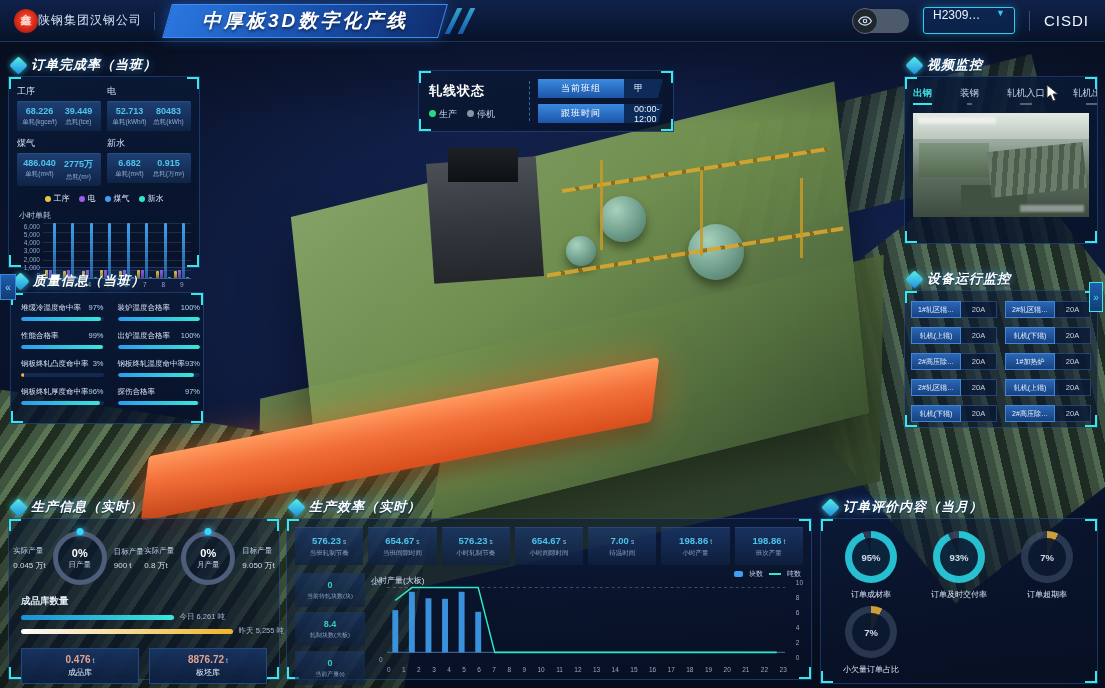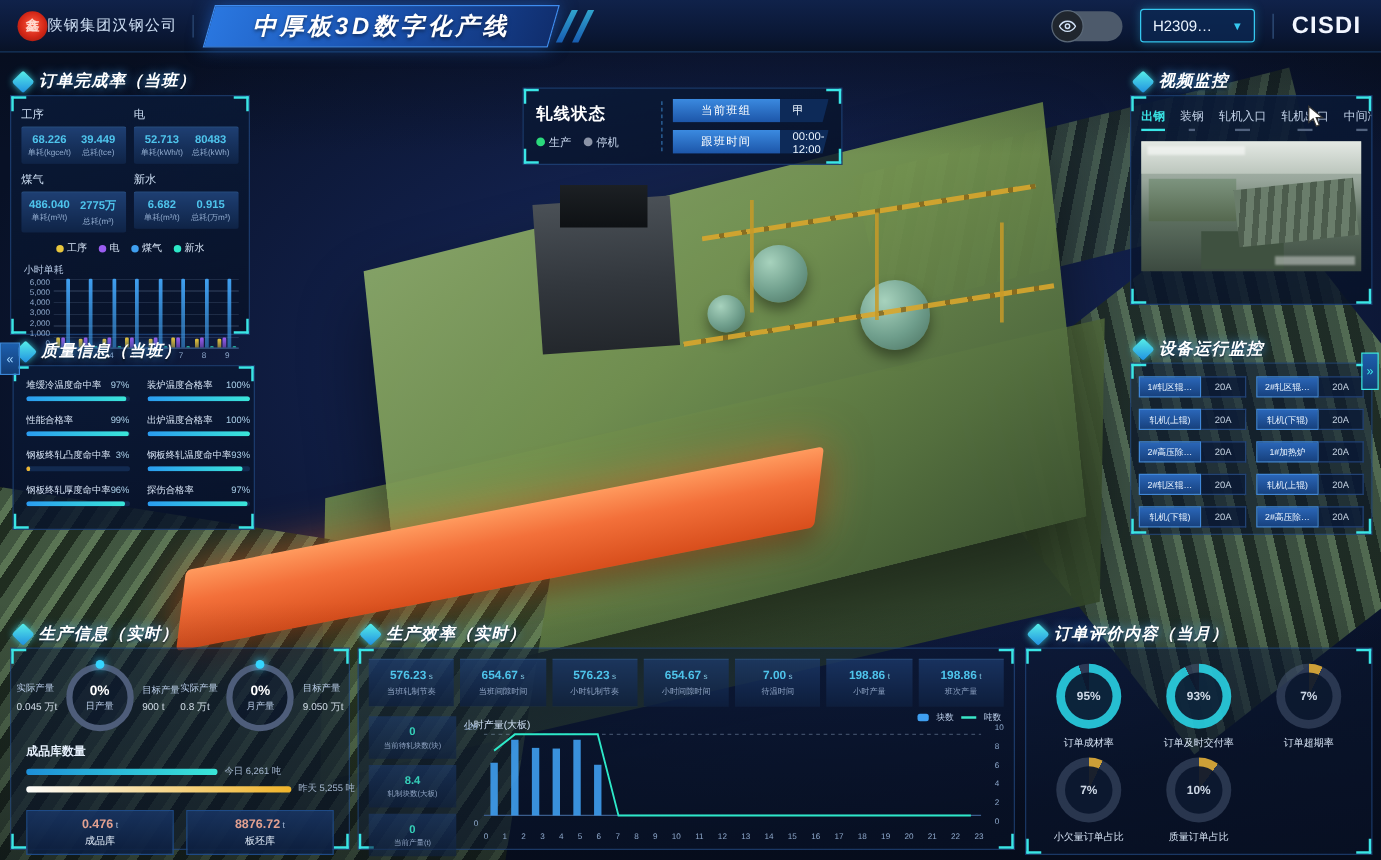--- a/index.html
+++ b/index.html
@@ -29,24 +29,24 @@
   .topbar{position:absolute;left:0;top:0;width:1105px;height:42px;background:linear-gradient(180deg,#10224a,#0a1734 70%,#081226);border-bottom:1px solid #17375f;display:flex;align-items:center;z-index:50}
   .logo-mark{width:24px;height:24px;margin-left:14px;border-radius:50%;background:radial-gradient(circle at 50% 45%,#ff5a40 0%,#d32717 55%,#8e150b 100%);display:inline-flex;align-items:center;justify-content:center;color:#ffd9cf;font-size:11px;font-weight:bold}
   .company{margin-left:0;font-size:12px;color:#cfe0f5;letter-spacing:1px}
   .vdiv{width:1px;height:18px;background:#2c4a74;margin:0 12px}
   .title-plate{height:34px;padding:0 34px;display:flex;align-items:center;background:linear-gradient(100deg,#2a77e0 0%,#1b55b4 45%,#102e6e 100%);transform:skewX(-16deg);border:1px solid #3e8cf0;box-shadow:0 0 14px rgba(40,120,240,.5)}
   .title-plate span{transform:skewX(16deg);font-size:19px;font-weight:800;font-style:italic;letter-spacing:3px;color:#fff;text-shadow:0 2px 3px rgba(0,0,0,.5)}
   .tb-slash{width:5px;height:26px;background:linear-gradient(#39c6f0,#1b6ed0);transform:skewX(-26deg);margin-left:8px;opacity:.8}
   .tb-right{margin-left:auto;display:flex;align-items:center;gap:14px;margin-right:16px}
   .eye-toggle{width:56px;height:24px;border-radius:12px;background:#4d5a6b;display:flex;align-items:center;cursor:pointer}
   .eye-knob{width:26px;height:26px;margin-left:-1px;border-radius:50%;background:#20262e;border:1px solid #5a6878;display:flex;align-items:center;justify-content:center}
-  .shift-dd{min-width:92px;height:27px;border:1px solid #35c8f0;border-radius:3px;background:rgba(12,42,86,.7);display:flex;align-items:center;justify-content:space-between;padding:0 9px;font-size:12px;color:#eaf4ff;cursor:pointer;box-shadow:0 0 8px rgba(50,190,240,.35)}
+  .shift-dd{min-width:92px;height:27px;border:1px solid #35c8f0;border-radius:3px;background:rgba(12,42,86,.7);display:flex;justify-content:space-between;padding:0 9px;font-size:12px;color:#eaf4ff;cursor:pointer;box-shadow:0 0 8px rgba(50,190,240,.35)}
   .shift-dd .caret{color:#35c8f0;font-size:9px;margin-left:8px}
   .tb-sep{width:1px;height:20px;background:#32527e}
-  .brand{font-size:19px;font-weight:700;letter-spacing:1px;color:#f2f6ff}
+  .brand{font-size:15px;font-weight:400;letter-spacing:1px;color:#f2f6ff}
 
   
   .ptitle{position:absolute;display:flex;align-items:center;gap:6px;z-index:30;font-size:13px;font-weight:800;font-style:italic;color:#fff;text-shadow:0 0 8px rgba(70,170,255,.8),0 1px 2px #000;letter-spacing:1px}
   .pticon{width:13px;height:13px;background:linear-gradient(135deg,#58f0e8,#1f8fe0);transform:rotate(45deg);border-radius:2px;box-shadow:0 0 6px rgba(60,220,230,.8)}
   .pbox{position:absolute;z-index:25;border:1px solid rgba(52,110,190,.4);background:
     linear-gradient(#3ae6e6,#3ae6e6) left 0 top 0/12px 2px no-repeat,
     linear-gradient(#3ae6e6,#3ae6e6) left 0 top 0/2px 12px no-repeat,
     linear-gradient(#3ae6e6,#3ae6e6) right 0 top 0/12px 2px no-repeat,
     linear-gradient(#3ae6e6,#3ae6e6) right 0 top 0/2px 12px no-repeat,
     linear-gradient(#3ae6e6,#3ae6e6) left 0 bottom 0/12px 2px no-repeat,
@@ -97,21 +97,21 @@
   
   .qgrid{display:grid;grid-template-columns:1fr 1fr;gap:10px 14px;padding:10px 10px}
   .qtop{display:flex;justify-content:space-between;align-items:baseline}
   .qlabel{font-size:7.5px;color:#d7e4f5;white-space:nowrap}
   .qval{font-size:7.5px;color:#bfe6ff}
   .qtrack{margin-top:4px;height:4px;background:rgba(20,44,84,.9);border-radius:2px;overflow:hidden}
   .qfill{height:100%;border-radius:2px;background:linear-gradient(90deg,#2a9cf0,#3ae6d8)}
   .qfill.amber{background:linear-gradient(90deg,#f0a42a,#e8c63d)}
 
   
-  .vtabs{display:flex;gap:12px;padding:10px 8px 0;font-size:9.5px;color:#c2d2e8;white-space:nowrap;overflow:hidden}
+  .vtabs{display:flex;gap:28px;padding:10px 8px 0;font-size:9.5px;color:#c2d2e8;white-space:nowrap;overflow:hidden}
   .vtab{cursor:pointer;padding-bottom:5px;position:relative}
   .vtab::after{content:"";position:absolute;left:35%;right:35%;bottom:0;height:2px;background:#51627e}
   .vtab.active{color:#3ae6e6;font-weight:bold}
   .vtab.active::after{left:0;right:0;background:#3ae6e6}
   .vfeed{margin:8px;height:104px;position:relative;background:linear-gradient(180deg,#b9c3bd 0%,#98a69b 30%,#5d6f60 60%,#3c4a40 100%);overflow:hidden;cursor:pointer}
   .vf-roof{position:absolute;left:0;top:0;width:100%;height:26px;background:linear-gradient(180deg,#e4e9e4,#bcc6bd)}
   .vf-mach{position:absolute;left:6px;top:30px;width:70px;height:34px;background:linear-gradient(180deg,#7d947f,#55684f);box-shadow:80px 6px 0 -6px #60745c,40px 40px 0 -2px #3f5140}
   .vf-line{position:absolute;right:4px;top:34px;width:96px;height:46px;background:repeating-linear-gradient(100deg,#6a7d6b 0 6px,#4c5c4d 6px 11px);transform:rotate(-6deg)}
   .vf-osd{position:absolute;left:5px;top:4px;width:78px;height:7px;background:rgba(255,255,255,.5);filter:blur(1px)}
   .vf-osd2{position:absolute;right:5px;bottom:5px;width:64px;height:7px;background:rgba(255,255,255,.4);filter:blur(1px)}
@@ -727,28 +727,20 @@
           <div class="ordlbl">订单超期率</div>
         </div>
         <div class="ordcell">
           <div class="donut blurry" style="background: conic-gradient(rgb(232, 179, 58) 7%, rgba(78, 94, 122, 0.55) 0deg);">
             <div class="hole">
               <div class="dv">7%</div>
             </div>
           </div>
           <div class="ordlbl">小欠量订单占比</div>
         </div>
-        <div class="ordcell">
-          <div class="donut blurry" style="background: conic-gradient(rgb(232, 179, 58) 10%, rgba(78, 94, 122, 0.55) 0deg);">
-            <div class="hole">
-              <div class="dv">10%</div>
-            </div>
-          </div>
-          <div class="ordlbl">质量订单占比</div>
-        </div>
       </div>
   </section>
 
   <div class="cursor">
     <svg width="14" height="18" viewBox="0 0 14 18">
         <polygon points="1,1 1,14 4.5,11 7,17 9.5,16 7,10 12,10" fill="#fff" stroke="#333" stroke-width="1"></polygon>
       </svg>
   </div>
 
 </div>

